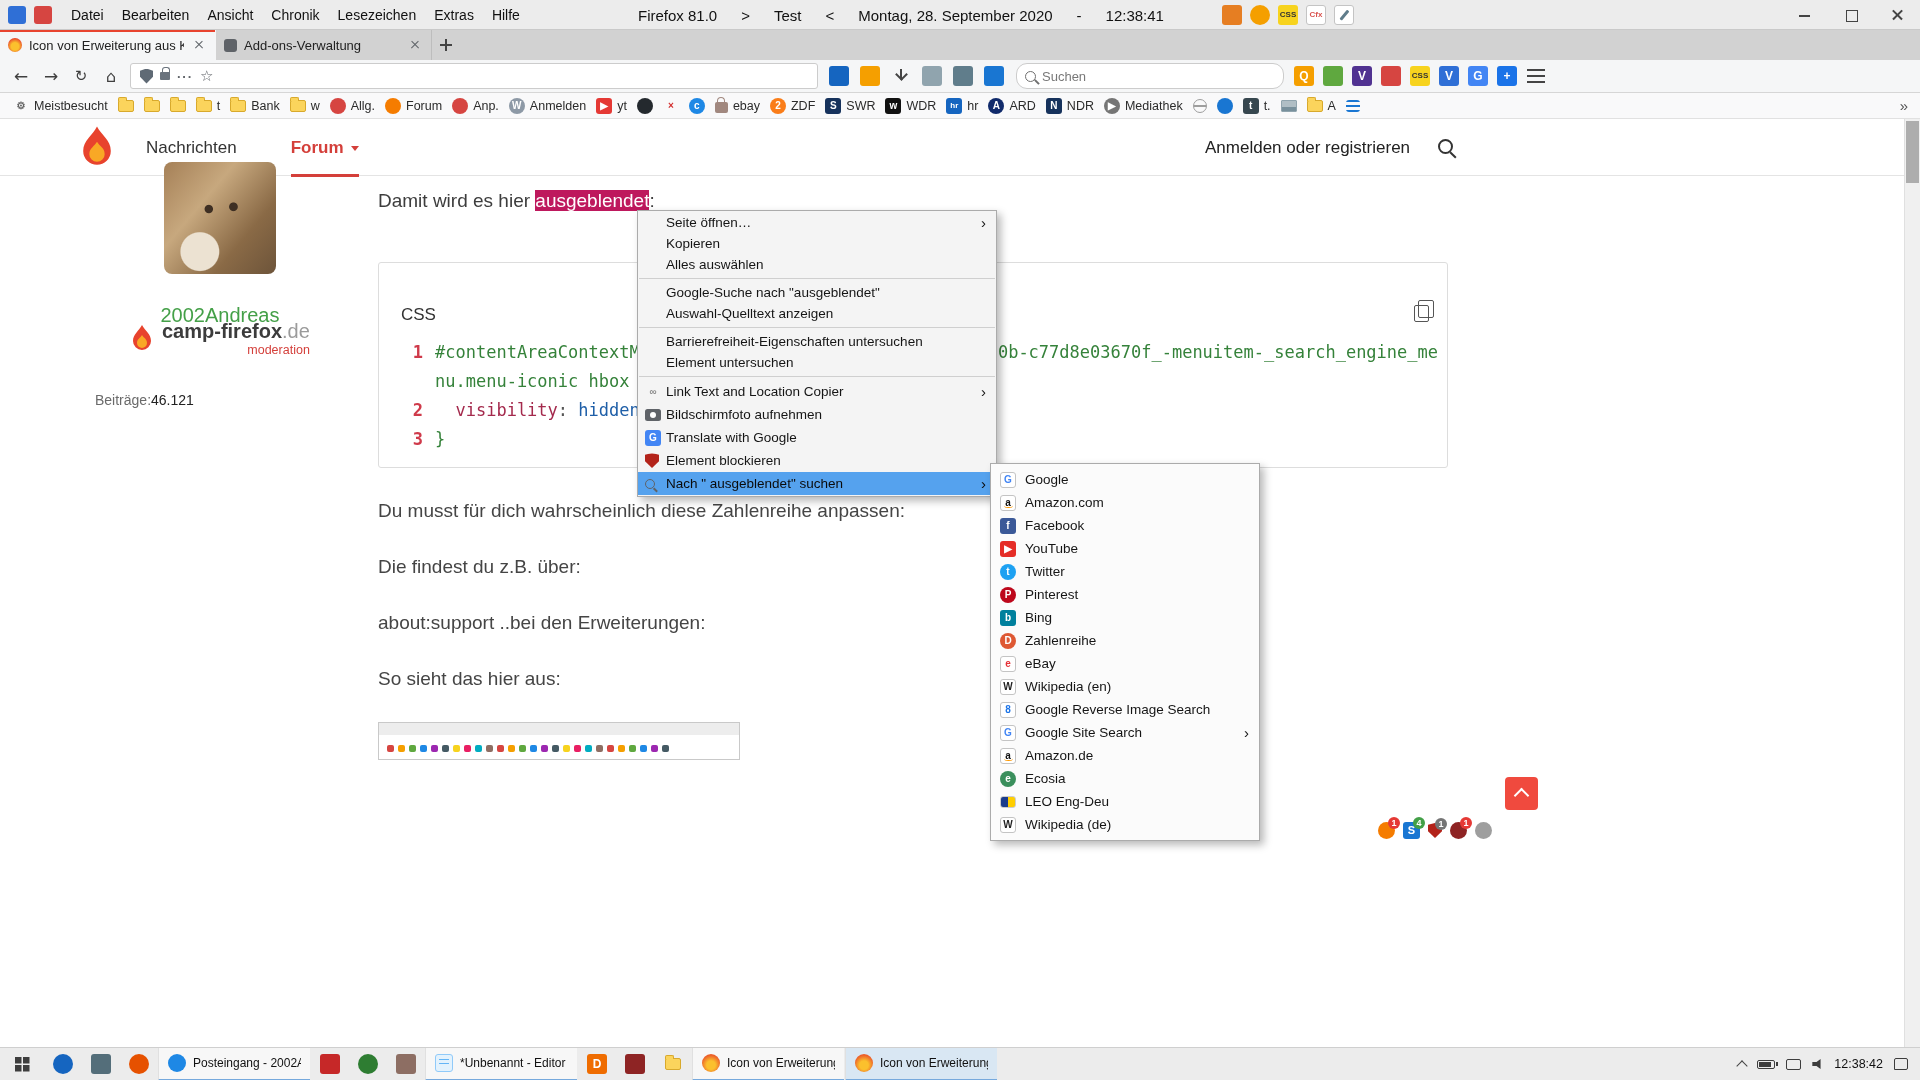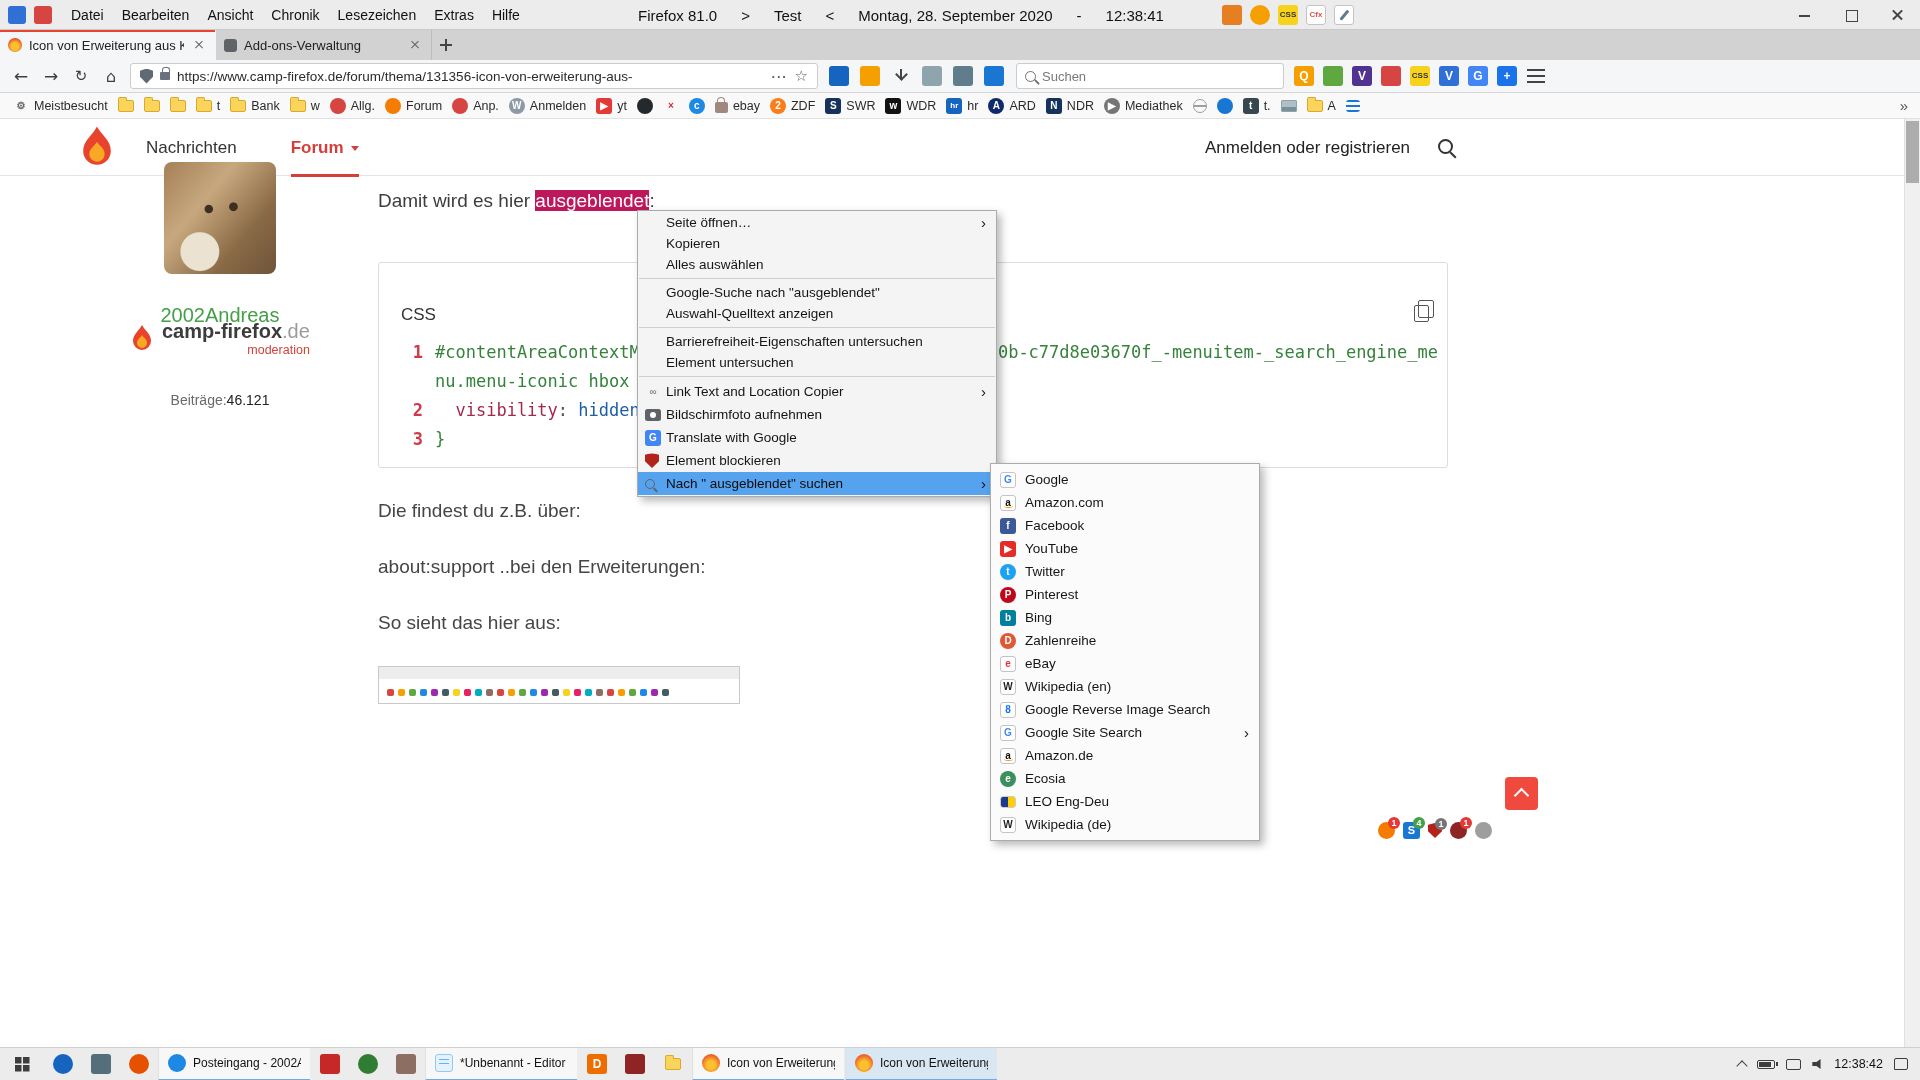--- a/index.html
+++ b/index.html
@@ -50,21 +50,21 @@
 .urlbar{width:688px;height:26px;margin-left:4px;background:#fff;border:1px solid #ccc;border-radius:3px;display:flex;align-items:center;gap:7px;padding:0 9px}
 .i-shield{width:13px;height:15px;background:#5f6a75;clip-path:polygon(50% 0,100% 15%,100% 55%,50% 100%,0 55%,0 15%);flex:none}
 .i-lock{width:10px;height:8px;background:#6a737d;border-radius:1px;position:relative;flex:none}
 .i-lock::before{content:"";position:absolute;left:2px;top:-5px;width:6px;height:5px;border:1.5px solid #6a737d;border-bottom:none;border-radius:3px 3px 0 0}
 .url-text{flex:1;font-size:13.5px;color:#2b2b2b;white-space:nowrap;overflow:hidden}
 .url-dots{color:#5f6368;font-size:13px}
 .url-dots::after{content:"···";font-weight:bold;letter-spacing:1px}
 .i-star{color:#5f6368}
 .i-star::after{content:"☆";font-size:15px;font-family:"DejaVu Sans",sans-serif}
 .nav-mid{display:flex;gap:11px;margin-left:11px}
-.searchbar{width:268px;height:26px;margin-left:12px;background:#fff;border:1px solid #ccc;border-radius:3px;display:flex;align-items:center;padding:8px 8px;gap:6px}
+.searchbar{width:268px;height:26px;margin-left:12px;background:#fff;border:1px solid #ccc;border-radius:11px;display:flex;align-items:center;padding:8px 8px;gap:6px}
 .search-input{border:none;outline:none;flex:1;font-size:13px;font-family:inherit;color:#333;background:transparent;min-width:0}
 .search-input::placeholder{color:#787878}
 .i-mag{width:11px;height:11px;border:1.8px solid #6f6f6f;border-radius:50%;position:relative;flex:none}
 .i-mag::after{content:"";position:absolute;right:-4.5px;bottom:-2.5px;width:6px;height:1.8px;background:#6f6f6f;transform:rotate(45deg)}
 .nav-right{display:flex;gap:9px;margin-left:10px;align-items:center}
 .i-burger{width:18px;height:14px;border-top:2px solid #444;border-bottom:2px solid #444;position:relative;flex:none}
 .i-burger::after{content:"";position:absolute;left:0;top:4px;width:100%;height:2px;background:#444}
 
 
 .bookmarksbar{position:absolute;left:0;top:93px;right:0;height:26px;background:#f9f9fa;border-bottom:1px solid #e1e1e1;display:flex;align-items:center;padding:0 8px;z-index:57}
@@ -95,21 +95,21 @@
  radial-gradient(circle at 32% 80%,#ece2d2 0 16%,transparent 17%),
  radial-gradient(circle at 40% 42%,#3e2f23 0 4%,transparent 5%),
  radial-gradient(circle at 62% 40%,#3e2f23 0 4%,transparent 5%),
  linear-gradient(130deg,#a58057 0%,#c7a87e 35%,#8a6a46 70%,#6d543a 100%)}
 .sidebar-name{position:absolute;left:90px;top:185px;width:260px;text-align:center;font-size:20px;color:#44a048}
 .sidebar-logo{position:absolute;left:130px;top:201px;display:flex;gap:8px}
 .sl-flame{width:24px;height:30px;margin-top:4px}
 .sl-row{font-size:20px;font-weight:bold;color:#3c3c3c}
 .sl-tld{color:#9b9b9b;font-weight:normal}
 .sl-sub{display:block;text-align:right;font-size:12.5px;color:#d43f3a}
-.sidebar-posts{position:absolute;left:95px;top:273px;width:250px;display:flex;justify-content:center;font-size:14px;color:#6a6a6a}
+.sidebar-posts{position:absolute;left:95px;top:273px;width:250px;display:flex;justify-content:flex-start;font-size:14px;color:#6a6a6a}
 .sp-val{color:#222}
 .main{position:absolute;left:378px;top:60px;width:1070px}
 .para{font-size:19px;color:#454545;margin-top:30px;line-height:26px}
 .para.first{margin-top:9px;color:#3d3d3d}
 .sel{background:#be185d;color:#fff}
 .codecard{margin-top:48px;border:1px solid #ddd;border-radius:3px;position:relative;padding:42px 22px 13px;background:#fff}
 .code-lang{font-size:17px;color:#333;margin-bottom:13px}
 .copy-btn{position:absolute;right:18px;top:42px;width:15px;height:17px;border:1.6px solid #555;border-radius:2px}
 .copy-btn::before{content:"";position:absolute;left:2.5px;top:-6.5px;width:14px;height:16px;border:1.6px solid #555;border-radius:2px}
 .code-line{display:flex;font-family:"DejaVu Sans Mono",monospace;font-size:17px;line-height:29px;white-space:pre}
@@ -232,21 +232,20 @@
   </div>
 
   <div class="navbar">
     <span class="nav-btn nb-back"></span>
     <span class="nav-btn nb-fwd"></span>
     <span class="nav-btn nb-reload"></span>
     <span class="nav-btn nb-home"></span>
     <div class="urlbar">
       <span class="i-shield"></span>
       <span class="i-lock"></span>
-      <span class="url-text">https://www.camp-firefox.de/forum/thema/131356-icon-von-erweiterung-aus-</span>
       <span class="url-dots"></span>
       <span class="i-star"></span>
     </div>
     <div class="nav-mid">
         <span class="gi" style="background: rgb(21, 101, 192); height: 20px; width: 20px;"></span>
         <span class="gi" style="background: rgb(245, 159, 0); height: 20px; width: 20px;"></span>
         <span class="gi i-down" style="height: 20px; width: 20px;"></span>
         <span class="gi" style="background: rgb(144, 164, 174); height: 20px; width: 20px;"></span>
         <span class="gi" style="background: rgb(96, 125, 139); height: 20px; width: 20px;"></span>
         <span class="gi" style="background: rgb(25, 118, 210); height: 20px; width: 20px;"></span>
@@ -420,20 +419,21 @@
         <div class="code-lang">CSS</div>
         <span class="copy-btn"></span>
         <div class="code-lines">
             <div class="code-line"><span class="gutter">1</span><span><span class="tk-selector">#contentAreaContextMenu menu[id="_5dd73bb9-e728-4d1e-990b-c77d8e03670f_-menuitem-_search_engine_me</span></span></div>
             <div class="code-line"><span class="gutter"></span><span><span class="tk-selector">nu.menu-iconic hbox image </span><span class="tk-brace">{</span></span></div>
             <div class="code-line"><span class="gutter">2</span><span><span class="tk-prop">  visibility</span><span class="tk-punct">:</span><span class="tk-plain"> </span><span class="tk-val">hidden</span><span class="tk-punct">;</span></span></div>
             <div class="code-line"><span class="gutter">3</span><span><span class="tk-brace">}</span></span></div>
           </div>
       </div>
       <div class="post-body">
+          <p class="para">Du musst für dich wahrscheinlich diese Zahlenreihe anpassen:</p>
           <p class="para">Die findest du z.B. über:</p>
           <p class="para">about:support ..bei den Erweiterungen:</p>
           <p class="para">So sieht das hier aus:</p>
         </div>
       <div class="thumb">
           <span class="thumb-dots">
             <span class="dot" style="background: rgb(214, 69, 65);"></span>
             <span class="dot" style="background: rgb(245, 159, 0);"></span>
             <span class="dot" style="background: rgb(95, 168, 63);"></span>
             <span class="dot" style="background: rgb(30, 136, 229);"></span>

